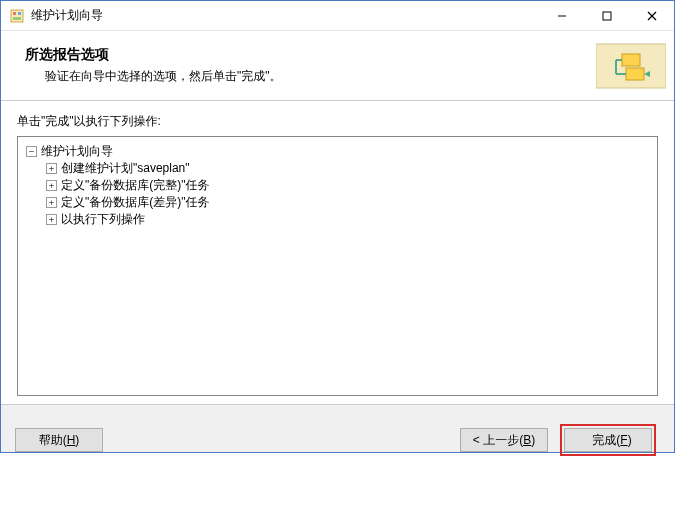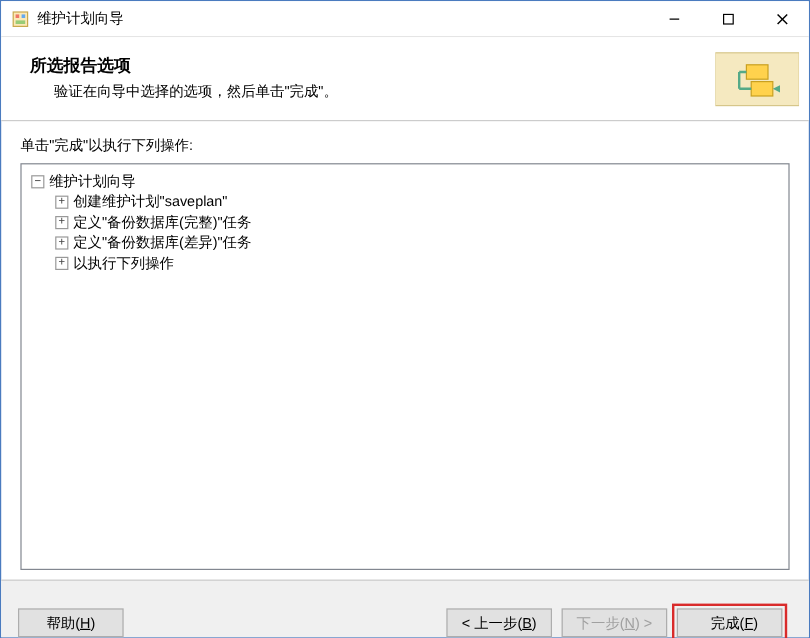--- a/index.html
+++ b/index.html
@@ -6,21 +6,21 @@
     body {
       font-family: "Microsoft YaHei", "SimSun", Tahoma, sans-serif;
       font-size: 12px;
       background: #fff;
       width: 675px;
       height: 532px;
       overflow: hidden;
     }
     .window {
       width: 675px;
-      height: 532px;
+      height: 453px;
       border: 1px solid #4a7bbf;
       background: #fff;
       display: flex;
       flex-direction: column;
     }
     .titlebar {
       height: 30px;
       background: #fff;
       border-bottom: 1px solid #e5e5e5;
       display: flex;
@@ -240,25 +240,20 @@
         <span class="hotkey">H</span>
         <span>)</span>
     </button>
     <div class="spacer"></div>
     <button class="btn">
       <span>&lt; 上一步(</span>
         <span class="hotkey">B</span>
         <span>)</span>
     </button>
     <div class="btn-gap"></div>
-    <button class="btn disabled" disabled="">
-      <span>下一步(</span>
-        <span class="hotkey">N</span>
-        <span>) &gt;</span>
-    </button>
     <div class="btn-gap"></div>
     <button class="btn default-highlight">
       <span>完成(</span>
         <span class="hotkey">F</span>
         <span>)</span>
     </button>
     <div class="btn-gap"></div>
   </div>
 </div>
 

